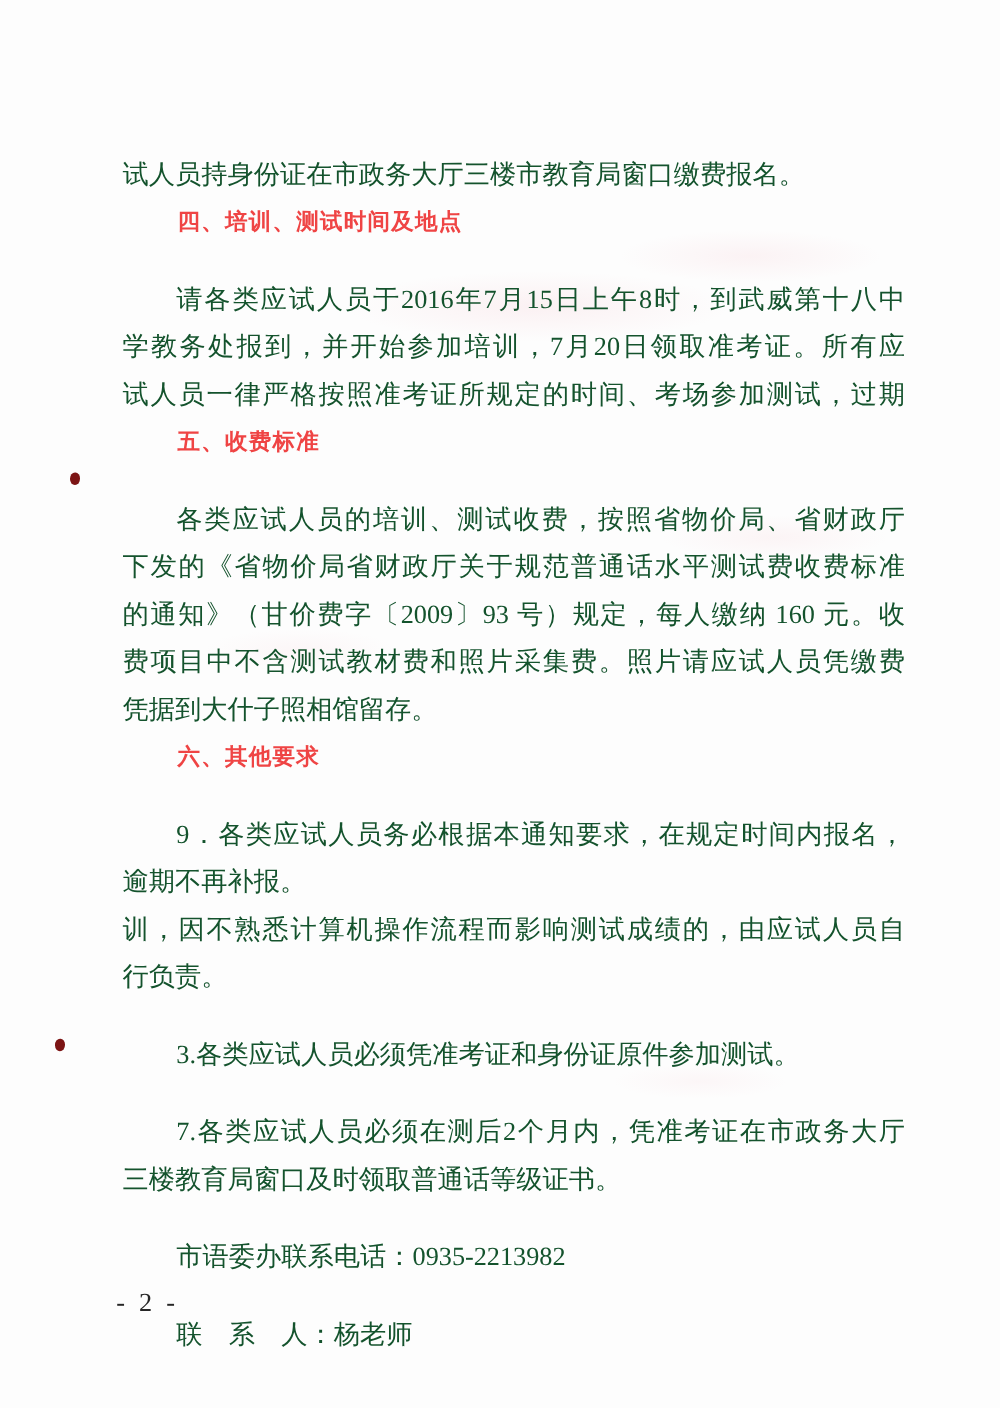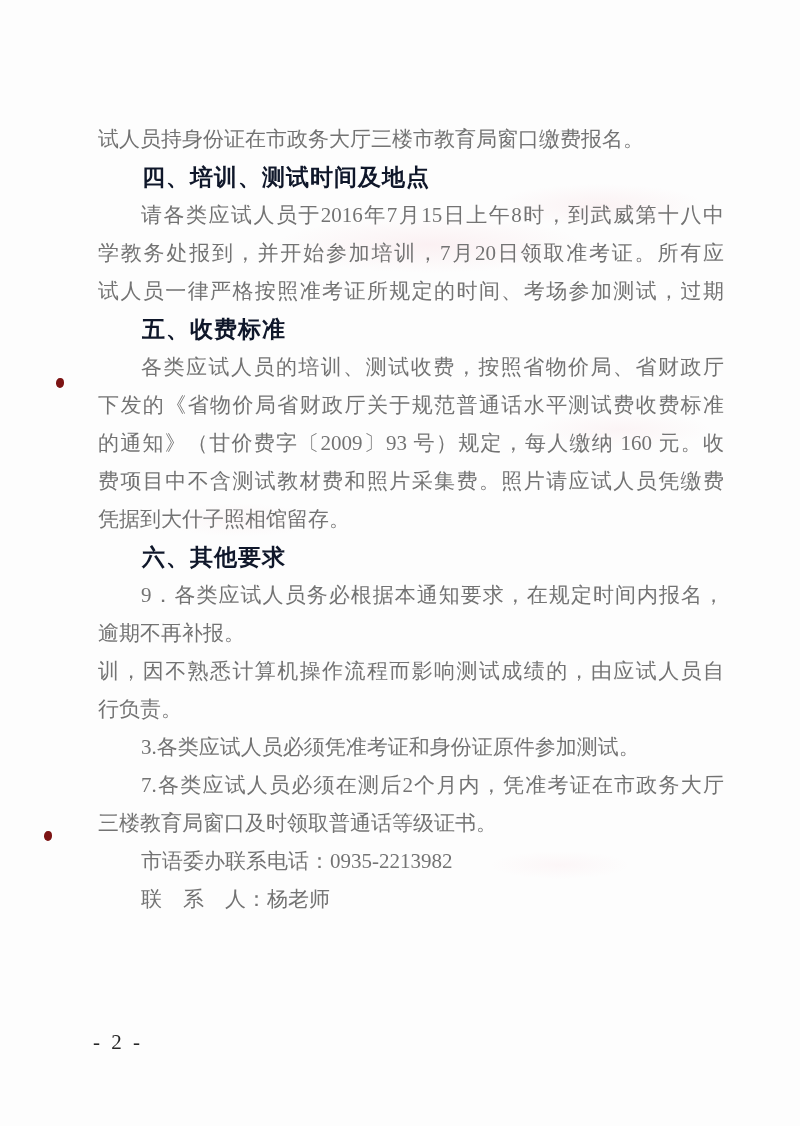--- a/index.html
+++ b/index.html
@@ -29,36 +29,37 @@
   .content {
     position: absolute;
     left: 98px;
     top: 120px;
     width: 626px;
   }
   .line {
     height: 38px;
     line-height: 38px;
     font-size: 21px;
-    color: #737373;
+    color: #14532d;
     overflow: hidden;
     text-align: left;
   }
   .line.fill {
     text-align: justify;
     text-align-last: justify;
   }
   .line.indent {
     text-indent: 43px;
+    margin-top: 24px;
   }
   .line.heading {
     font-family: "Liberation Sans", sans-serif;
     font-weight: 700;
-    font-size: 23px;
-    color: #0f172a;
+    font-size: 18px;
+    color: #ef4444;
     padding-left: 44px;
     letter-spacing: 1px;
   }
   .page-number {
     position: absolute;
     left: 93px;
     top: 1026px;
     height: 32px;
     line-height: 32px;
     font-size: 21px;

